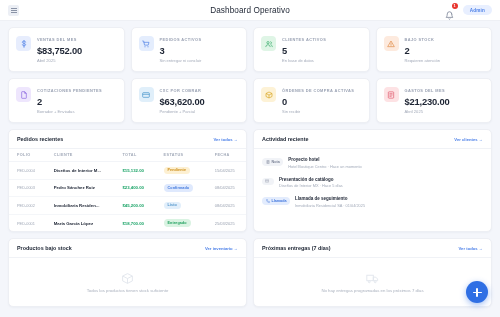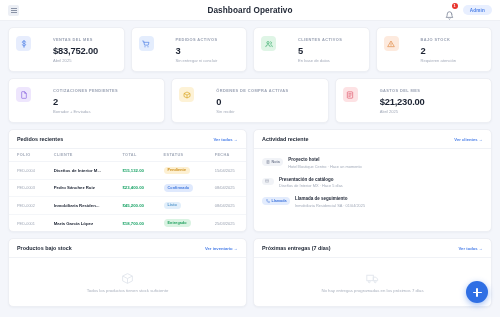--- a/index.html
+++ b/index.html
@@ -20,21 +20,21 @@
     position: relative;
   }
   .menu-btn {
     width: 11px; height: 11px; border-radius: 2px;
     background: #eceff5; display: flex; align-items: center; justify-content: center;
   }
   .menu-btn .bars { width: 6px; height: 5px; display: flex; flex-direction: column; justify-content: space-between; }
   .menu-btn .bars i { display: block; height: 1px; background: #8a93a6; }
   .topbar-title {
     position: absolute; left: 0; right: 0; text-align: center;
-    font-size: 8.2px; font-weight: bold; color: #232a38; letter-spacing: .1px;
+    font-size: 8.2px; font-weight: normal; color: #232a38; letter-spacing: .1px;
   }
   .topbar-right {
     margin-left: auto; display: flex; align-items: center; gap: 7px; position: relative; z-index: 2;
   }
   .bell-wrap { position: relative; width: 11px; height: 12px; }
   .bell { position: relative; top: 2px; }
   .bell-badge {
     position: absolute; top: -1px; right: -2px;
     min-width: 6px; height: 6px; padding: 0 1px;
     background: #e8352e; color: #fff; border-radius: 5px;
@@ -48,21 +48,21 @@
   }
 
   
   .content { padding: 6px 8px 0 8px; }
   .stat-row { display: flex; gap: 6px; margin-bottom: 6px; }
   .stat-card {
     flex: 1; background: #fff; border-radius: 5px;
     border: 1px solid #edeff4;
     box-shadow: 0 1px 2px rgba(30,40,70,.04);
     padding: 8px 7px;
-    display: flex; align-items: flex-start; gap: 22px;
+    display: flex; align-items: flex-start; gap: 6px;
     min-height: 40px;
   }
   .stat-icon {
     width: 15px; height: 15px; border-radius: 4px;
     display: flex; align-items: center; justify-content: center;
     flex: 0 0 auto;
   }
   .stat-body { padding-top: 1px; min-width: 0; }
   .stat-label {
     font-size: 3.9px; font-weight: bold; letter-spacing: .42px;
@@ -247,20 +247,33 @@
               <path d="M14 2v5h5" stroke="#8a62e0" stroke-width="2" stroke-linejoin="round"></path>
             </svg>
         </div>
         <div class="stat-body">
           <div class="stat-label">COTIZACIONES PENDIENTES</div>
           <div class="stat-value">2</div>
           <div class="stat-sub">Borrador + Enviadas</div>
         </div>
       </div>
 
+      <div class="stat-card">
+        <div class="stat-icon" style="background:#e0effa">
+          <svg width="8" height="8" viewBox="0 0 24 24" fill="none">
+              <rect x="2" y="5" width="20" height="14" rx="2.4" stroke="#3f8fc9" stroke-width="2"></rect>
+              <path d="M2 10h20" stroke="#3f8fc9" stroke-width="2"></path>
+            </svg>
+        </div>
+        <div class="stat-body">
+          <div class="stat-label">CXC POR COBRAR</div>
+          <div class="stat-value">$63,620.00</div>
+          <div class="stat-sub">Pendiente + Parcial</div>
+        </div>
+      </div>
 
       <div class="stat-card">
         <div class="stat-icon" style="background:#fdf2d6">
           <svg width="8" height="8" viewBox="0 0 24 24" fill="none">
               <path d="M3 7.5L12 3l9 4.5v9L12 21l-9-4.5v-9z" stroke="#d8a31c" stroke-width="2" stroke-linejoin="round"></path>
               <path d="M3 7.5L12 12l9-4.5M12 12v9" stroke="#d8a31c" stroke-width="2" stroke-linejoin="round"></path>
             </svg>
         </div>
         <div class="stat-body">
           <div class="stat-label">ÓRDENES DE COMPRA ACTIVAS</div>

